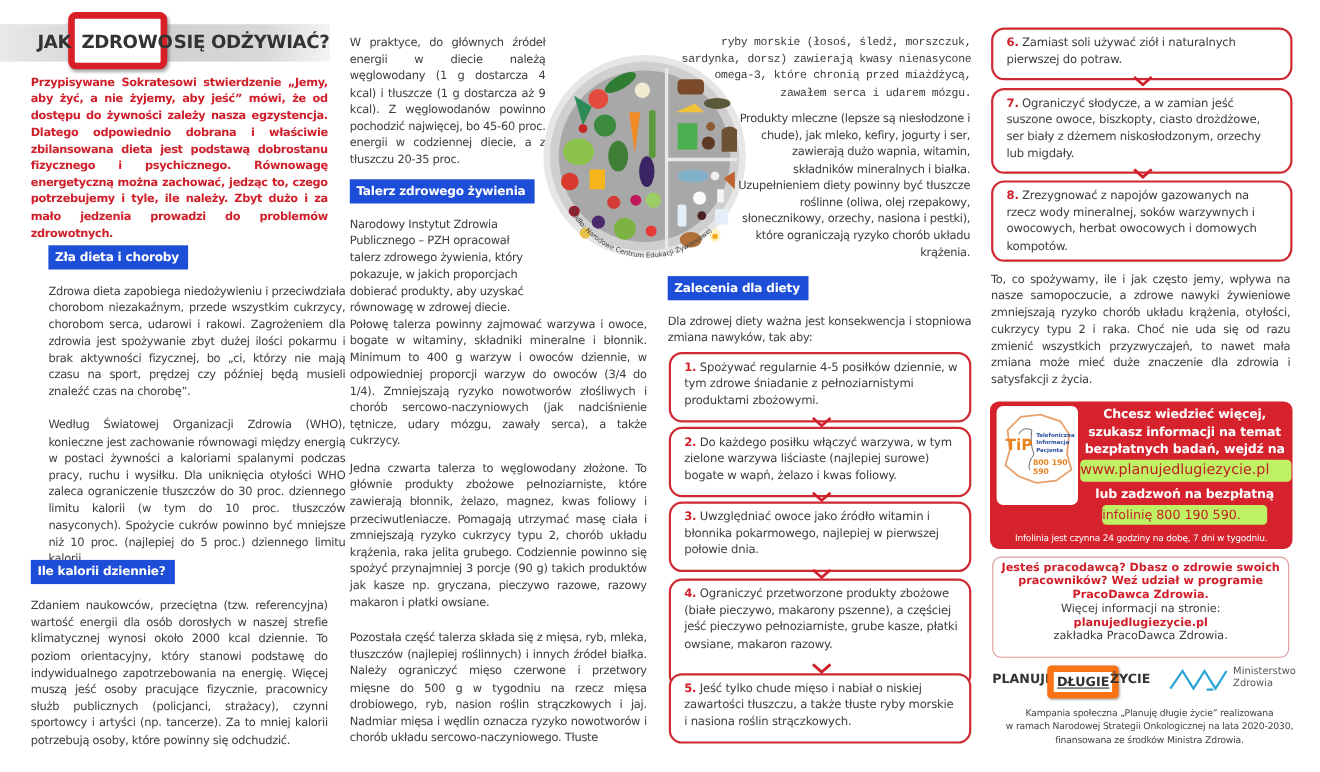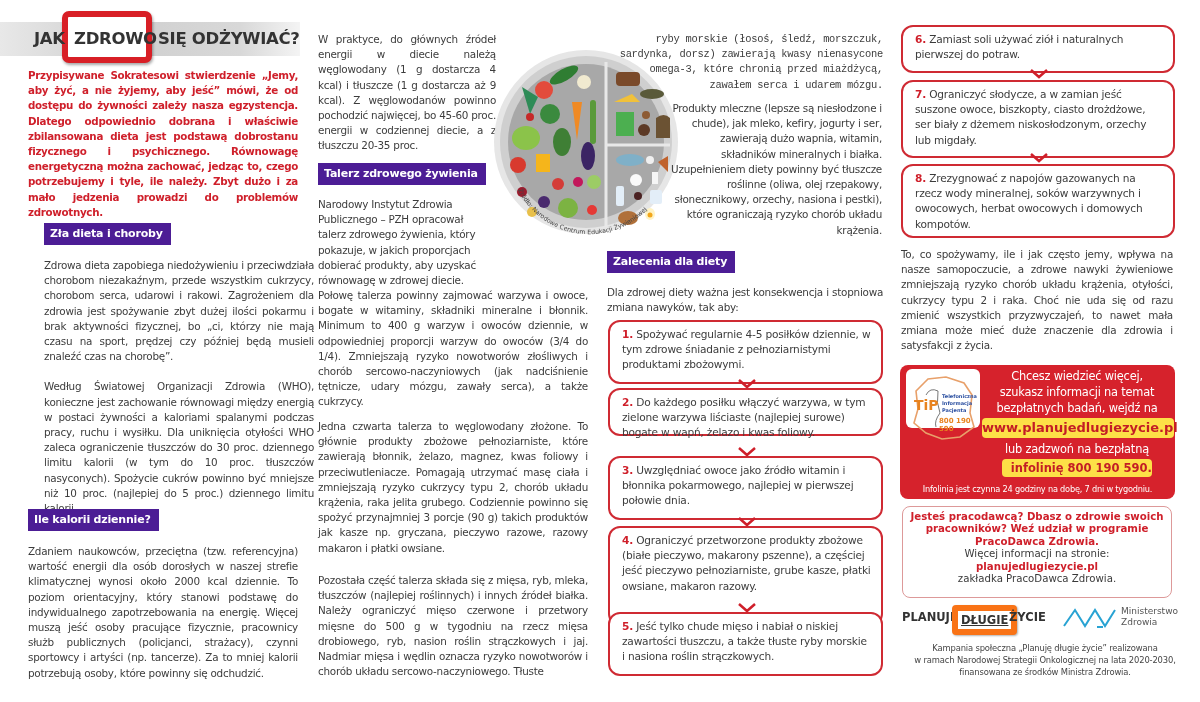--- a/index.html
+++ b/index.html
@@ -1,21 +1,21 @@
 <!DOCTYPE html>
 <html><head>
 <meta charset="utf-8">
 <style>
   * { box-sizing: border-box; margin: 0; padding: 0; }
   html, body { width: 1200px; height: 702px; background: #ffffff; overflow: hidden; }
   body { font-family: "DejaVu Sans", "Liberation Sans", sans-serif; color: #3a3a3a; position: relative; }
 
   .col { position: absolute; top: 0; }
   p.body { font-size: 10.4px; line-height: 15.2px; text-align: justify; color: #3c3c3c; letter-spacing: -0.25px; }
-  .sect { display: inline-block; background: #4c1d95; color: #fff; font-weight: bold; font-size: 11px; padding: 4px 8px 5px 6px; letter-spacing: -0.2px; }
+  .sect { display: inline-block; background: #1d4ed8; color: #fff; font-weight: bold; font-size: 11px; padding: 4px 8px 5px 6px; letter-spacing: -0.2px; }
 
   
   .hdr-bar { position: absolute; left: 0; top: 22px; width: 300px; height: 34px;
     background: linear-gradient(to right, #e8e8e8 0%, #cfcfcf 40%, #d8d8d8 80%, #f4f4f4 100%); }
   .hdr-text { position: absolute; top: 29px; font-weight: bold; font-size: 16.5px; color: #333; letter-spacing: -0.3px; }
   .hdr-box { position: absolute; left: 62px; top: 11px; width: 90px; height: 52px; border: 6px solid #d81f26;
     border-radius: 7px; background: #fff; box-shadow: 1px 2px 3px rgba(0,0,0,0.35); }
 
   .intro { position: absolute; left: 28px; top: 68px; width: 270px; color: #cf1f2a; font-weight: bold;
     font-size: 10.3px; line-height: 15.2px; text-align: justify; letter-spacing: -0.3px; }
@@ -24,23 +24,23 @@
   .plate-wrap { position: absolute; left: 492px; top: 42px; width: 188px; height: 200px; }
 
   
   .rec { position: absolute; border: 2px solid #cf2a33; border-radius: 12px; background: #fff;
     padding: 5px 10px 6px 12px; font-size: 10.6px; line-height: 15.2px; color: #3c3c3c; letter-spacing: -0.2px; }
   .rec .num { color: #cf1f2a; font-weight: bold; }
   .chev { position: absolute; width: 20px; height: 10px; }
 
   
   .infobox { position: absolute; left: 900px; top: 365px; width: 275px; height: 134px; background: #d6222c; border-radius: 8px; }
-  .tip-logo { position: absolute; left: 6px; top: 4px; width: 74px; height: 59px; background: #fff; border-radius: 6px; }
-  .info-line { position: absolute; left: 82px; width: 190px; text-align: center; color: #fff; font-weight: normal; font-size: 11.4px; letter-spacing: -0.2px; }
-  .pill { position: absolute; background: #fde047; color: #c31c25; font-weight: bold; border-radius: 4px; text-align: right; }
+  .tip-logo { position: absolute; left: 6px; top: 4px; width: 74px; height: 90px; background: #fff; border-radius: 6px; }
+  .info-line { position: absolute; left: 82px; width: 190px; text-align: center; color: #fff; font-weight: bold; font-size: 11.4px; letter-spacing: -0.2px; }
+  .pill { position: absolute; background: #bef264; color: #c31c25; font-weight: normal; border-radius: 4px; text-align: left; }
   .info-foot { position: absolute; left: 0; width: 275px; bottom: 5px; text-align: center; color: #fff; font-size: 8.2px; letter-spacing: -0.2px; }
 
   .employer { position: absolute; left: 902px; top: 506px; width: 270px; height: 92px; border: 1.5px solid #d99; border-radius: 8px; text-align: center; font-size: 10.2px; line-height: 12.4px; padding-top: 4px; }
   .employer .red { color: #cf1f2a; font-weight: bold; }
 
   .logo1 { position: absolute; left: 902px; top: 604px; height: 28px; font-weight: bold; font-size: 11.5px; color: #333; }
   .foot { position: absolute; left: 895px; top: 642px; width: 300px; text-align: center; font-size: 8.4px; line-height: 12px; color: #444; letter-spacing: -0.15px; }
 </style>
 </head>
 <body>
@@ -139,21 +139,21 @@
 
 <div class="col" style="left:607px; top:250px; width:276px;">
   <span class="sect">Zalecenia dla diety</span>
   <p class="body" style="margin-top:12px;">Dla zdrowej diety ważna jest konsekwencja i stopniowa zmiana nawyków, tak aby:</p>
 </div>
 
 <div class="rec" style="left:608px; top:320px; width:275px; height:64px;">
   <span class="num">1.</span>
   <span>Spożywać regularnie 4-5 posiłków dziennie, w tym zdrowe śniadanie z pełnoziarnistymi produktami zbożowymi.</span>
 </div>
-<div class="rec" style="left:608px; top:388px; width:275px; height:48px;">
+<div class="rec" style="left:608px; top:388px; width:275px; height:64px;">
   <span class="num">2.</span>
   <span>Do każdego posiłku włączyć warzywa, w tym zielone warzywa liściaste (najlepiej surowe) bogate w wapń, żelazo i kwas foliowy.</span>
 </div>
 <div class="rec" style="left:608px; top:456px; width:275px; height:64px;">
   <span class="num">3.</span>
   <span>Uwzględniać owoce jako źródło witamin i błonnika pokarmowego, najlepiej w pierwszej połowie dnia.</span>
 </div>
 <div class="rec" style="left:608px; top:526px; width:275px; height:100px;">
   <span class="num">4.</span>
   <span>Ograniczyć przetworzone produkty zbożowe (białe pieczywo, makarony pszenne), a częściej jeść pieczywo pełnoziarniste, grube kasze, płatki owsiane, makaron razowy.</span>

